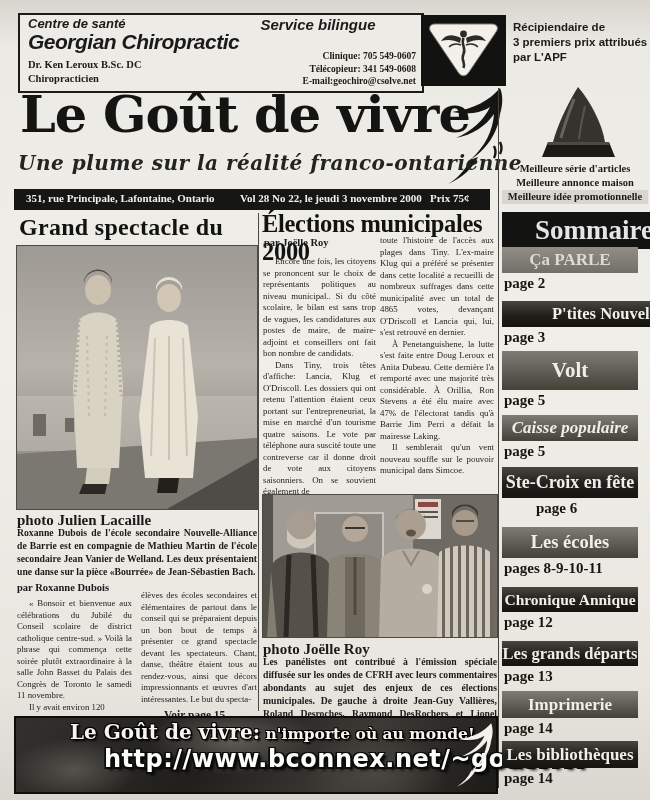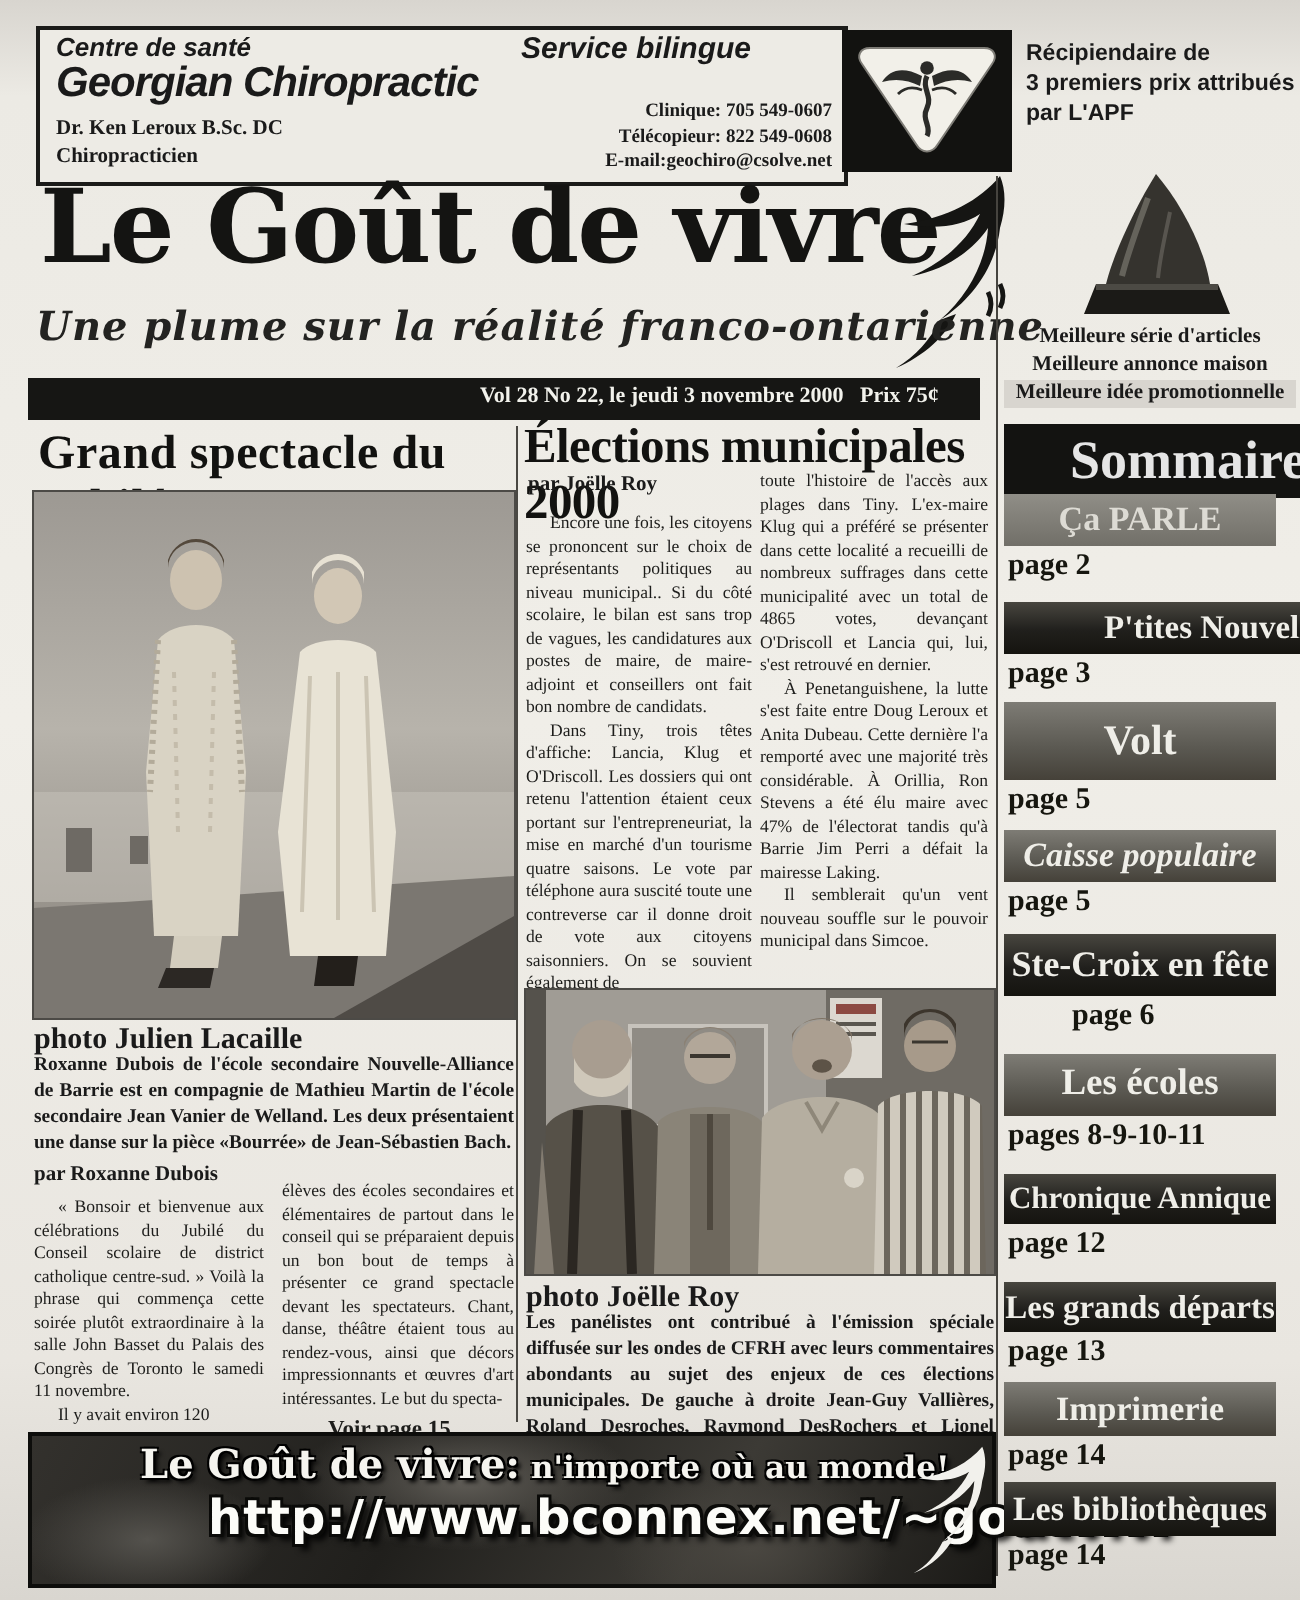--- a/index.html
+++ b/index.html
@@ -93,21 +93,21 @@
 <div id="page">
 
   <div id="ad-box" class="abs">
     <div class="abs sans b i ad-tagline">Centre de santé</div>
     <div class="abs sans b i ad-name">Georgian Chiropractic</div>
     <div class="abs serif b ad-doc">Dr. Ken Leroux B.Sc. DC</div>
     <div class="abs serif b ad-title">Chiropracticien</div>
     <div class="abs sans b i svc-title">Service bilingue</div>
     <div class="abs serif b svc-contact">
       <p>Clinique: 705 549-0607</p>
-      <p>Télécopieur: 822 549-0608</p>
+      <p>Télécopieur: 341 549-0608</p>
       <p>E-mail:geochiro@csolve.net</p>
     </div>
   </div>
 
   <div id="emblem-box" class="abs">
     <svg width="85" height="71" viewBox="0 0 85 71">
       <path d="M14,9 L71,9 C76,9 78,13 75,17 L48,57 C45,62 40,62 37,57 L10,17 C7,13 9,9 14,9 Z" fill="#f2f0e9" stroke="#7e7c76" stroke-width="1"></path>
       <circle cx="42.5" cy="19" r="3.4" fill="#2b2b28"></circle>
       <path d="M40,23 C30,18 24,20 20,26 C27,24 33,25 39,28 Z" fill="#2b2b28"></path>
       <path d="M45,23 C55,18 61,20 65,26 C58,24 52,25 46,28 Z" fill="#2b2b28"></path>
@@ -124,20 +124,21 @@
 
   <div id="mast-title" class="abs">Le Goût de vivre</div>
   <svg id="mast-bird" class="abs" width="72" height="100" viewBox="0 0 72 100">
     <path d="M68,2 C58,14 42,23 20,26 C36,29 49,27 58,21 C52,34 40,45 24,52 C40,49 54,40 62,28 C61,44 53,61 38,74 C54,64 66,47 68,28 C71,18 71,9 68,2 Z" fill="#151513"></path>
     <path d="M38,74 C33,84 26,92 16,98 C30,92 41,82 46,71 Z" fill="#151513"></path>
     <path d="M62,60 C64,64 64,68 62,72 M68,56 C70,60 70,64 68,68" stroke="#151513" stroke-width="2.4" fill="none"></path>
   </svg>
   <div id="mast-sub" class="abs">Une plume sur la réalité franco-ontarienne</div>
 
   <div id="infobar" class="abs serif b">
+    <span id="info-address">351, rue Principale, Lafontaine, Ontario</span>
     <span id="info-volume">Vol 28 No 22, le jeudi 3 novembre 2000</span>
     <span id="info-price">Prix 75¢</span>
   </div>
 
   <div id="side-rule" class="abs"></div>
   <svg id="trophy" class="abs" width="95" height="78" viewBox="0 0 95 78">
     <path d="M48,3 C38,19 27,42 23,58 L75,58 C72,39 60,17 48,3 Z" fill="#35332e"></path>
     <path d="M44,15 C40,26 34,42 31,54" stroke="#8d8b82" stroke-width="3" fill="none" opacity="0.55"></path>
     <path d="M55,22 C53,32 50,44 49,55" stroke="#6f6d66" stroke-width="2" fill="none" opacity="0.6"></path>
     <path d="M18,58 L79,58 L85,73 L12,73 Z" fill="#1b1a17"></path>

